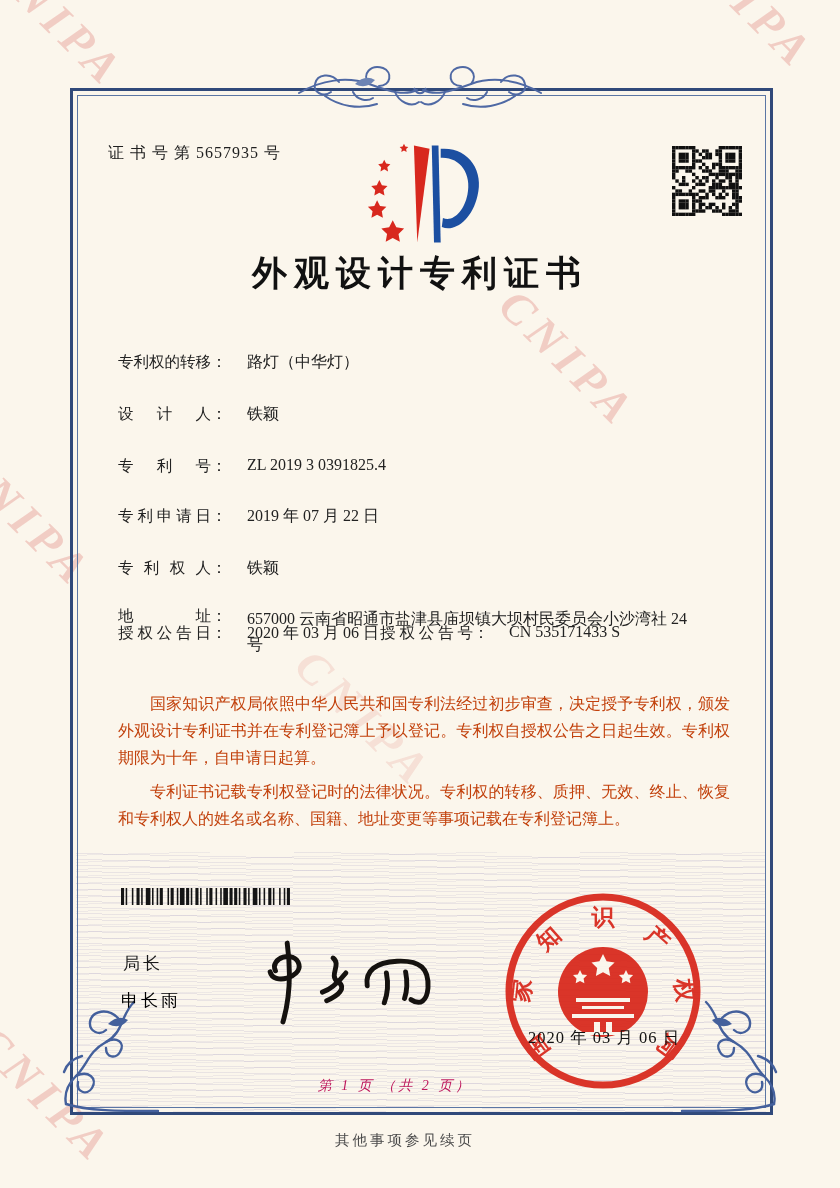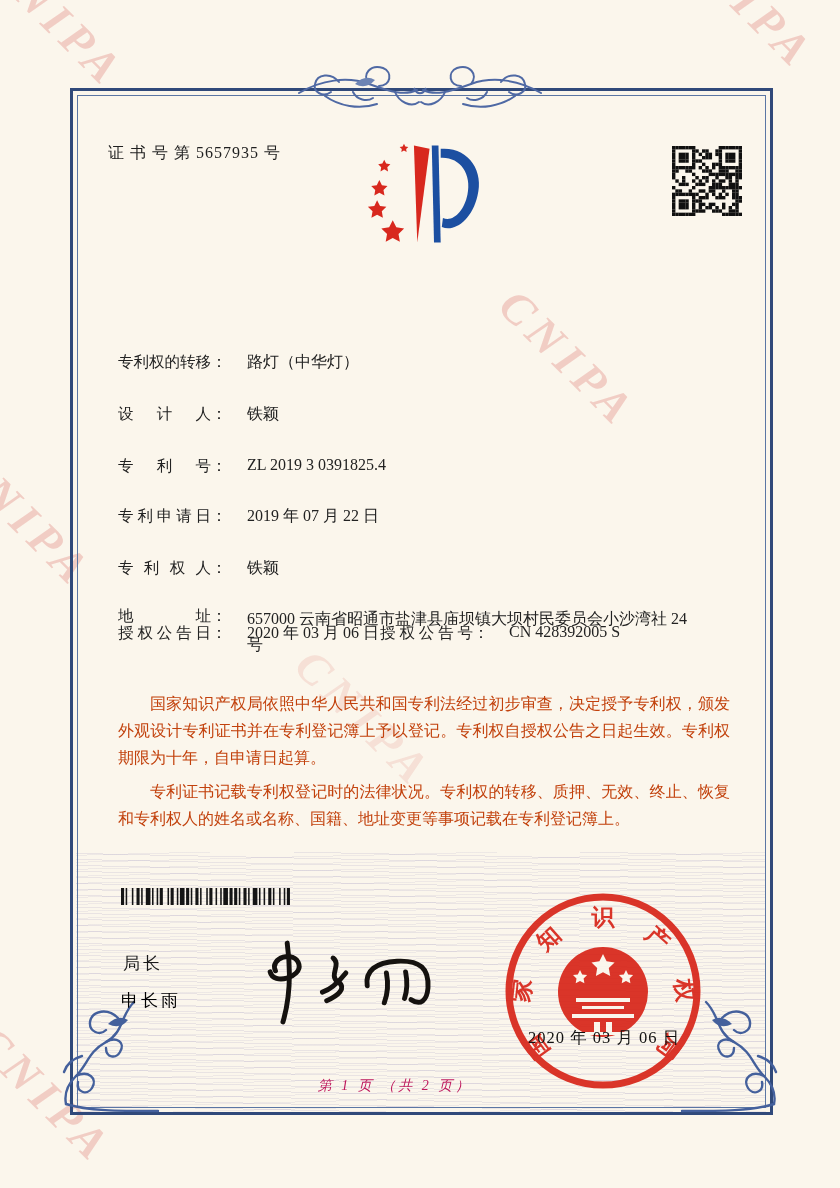--- a/index.html
+++ b/index.html
@@ -369,20 +369,21 @@
       <rect x="5" y="20" width="1.02" height="1.02" fill="#101010"></rect>
       <rect x="6" y="20" width="1.02" height="1.02" fill="#101010"></rect>
       <rect x="15" y="20" width="1.02" height="1.02" fill="#101010"></rect>
       <rect x="16" y="20" width="1.02" height="1.02" fill="#101010"></rect>
       <rect x="17" y="20" width="1.02" height="1.02" fill="#101010"></rect>
       <rect x="18" y="20" width="1.02" height="1.02" fill="#101010"></rect>
       <rect x="19" y="20" width="1.02" height="1.02" fill="#101010"></rect>
       <rect x="20" y="20" width="1.02" height="1.02" fill="#101010"></rect>
     </svg>
 
+  <div class="txt title">外观设计专利证书</div>
 
   <div class="rows">
     <div class="frow" style="top:352px;">
       <span class="flabel">专利权的转移</span><span class="colon">：</span><span class="fvalue">路灯（中华灯）</span>
     </div>
     <div class="frow" style="top:404px;">
       <span class="flabel">设计人</span><span class="colon">：</span><span class="fvalue">铁颖</span>
     </div>
     <div class="frow" style="top:456px;">
       <span class="flabel">专利号</span><span class="colon">：</span><span class="fvalue">ZL 2019 3 0391825.4</span>
@@ -392,21 +393,21 @@
     </div>
     <div class="frow" style="top:558px;">
       <span class="flabel">专利权人</span><span class="colon">：</span><span class="fvalue">铁颖</span>
     </div>
     <div class="frow" style="top:606px;">
       <span class="flabel">地址</span><span class="colon">：</span><span class="fvalue wrap">657000 云南省昭通市盐津县庙坝镇大坝村民委员会小沙湾社 24 号</span>
     </div>
     <div class="frow" style="top:623px;">
       <span class="flabel">授权公告日</span><span class="colon">：</span><span class="fvalue">2020 年 03 月 06 日</span>
       <span class="grant-no">
-        <span class="flabel">授权公告号</span><span class="colon">：</span><span class="fvalue">CN 428392005 S</span>
+        <span class="flabel">授权公告号</span><span class="colon">：</span><span class="fvalue">CN 535171433 S</span>
       </span>
     </div>
   </div>
 
   <div class="bodytext">
     <p>国家知识产权局依照中华人民共和国专利法经过初步审查，决定授予专利权，颁发外观设计专利证书并在专利登记簿上予以登记。专利权自授权公告之日起生效。专利权期限为十年，自申请日起算。</p>
     <p>专利证书记载专利权登记时的法律状况。专利权的转移、质押、无效、终止、恢复和专利权人的姓名或名称、国籍、地址变更等事项记载在专利登记簿上。</p>
   </div>
 
   <svg class="barcode" id="barcode" width="214" height="17" viewBox="0 0 214 17">
@@ -482,14 +483,15 @@
       <rect x="84" y="120" width="42" height="3" fill="#fbf6ec"></rect>
       <rect x="74" y="128" width="62" height="4" fill="#fbf6ec"></rect>
       <rect x="96" y="136" width="6" height="10" fill="#fbf6ec"></rect>
       <rect x="108" y="136" width="6" height="10" fill="#fbf6ec"></rect>
       <rect x="70" y="146" width="70" height="3" fill="#fbf6ec"></rect>
     </g>
   </svg>
   <div class="txt seal-date">2020 年 03 月 06 日</div>
 
   <div class="txt page-num">第 1 页 （共 2 页）</div>
+  <div class="txt cont-note">其他事项参见续页</div>
 
 </div>
 
 </body></html>

